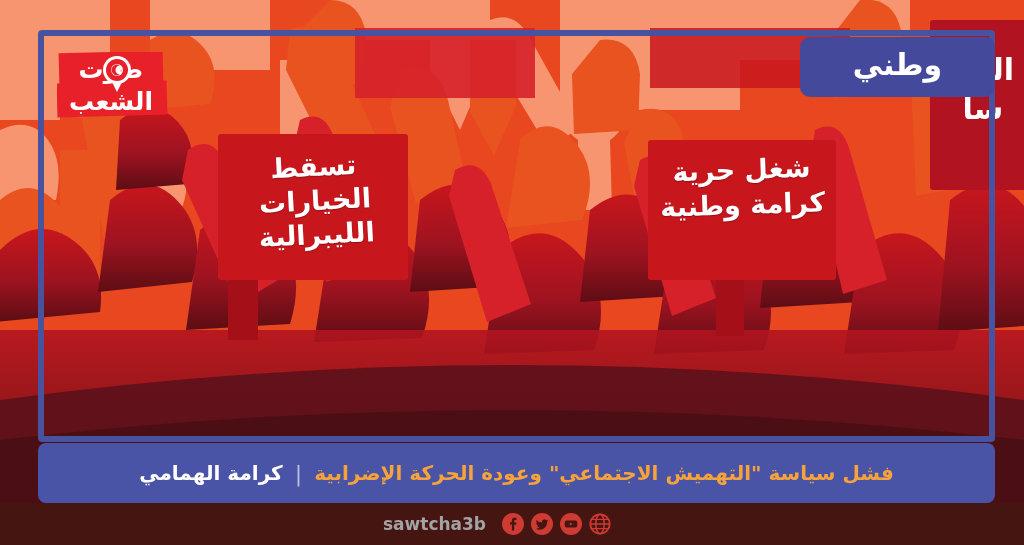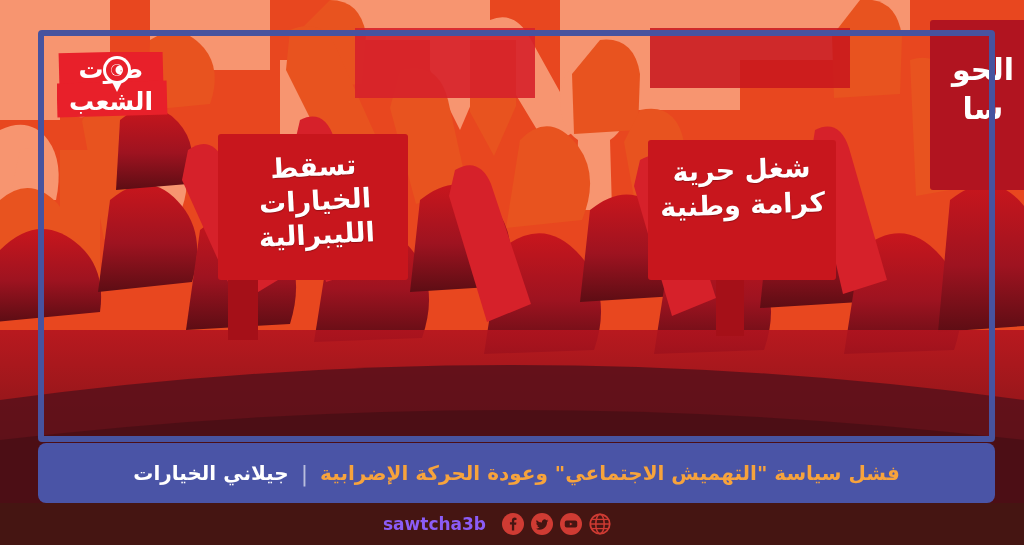--- a/index.html
+++ b/index.html
@@ -90,21 +90,21 @@
     position:absolute;
     left:0;top:503px;
     width:1024px;height:42px;
     background:#451512;
     display:flex;align-items:center;justify-content:center;
     gap:10px;
     direction:ltr;
   }
   #footer .handle,
   #footer .site{
-    color:#8b5cf6;
+    color:#a3a3a3;
     font-size:17px;
     font-weight:bold;
     font-family:"DejaVu Sans","Liberation Sans",sans-serif;
   }
   #footer .site{letter-spacing:.3px;}
   #footer .icons{display:flex;align-items:center;gap:7px;margin:0 6px;}
   #footer .icons svg{display:block;}
   #footer .spacer{width:14px;}
 </style>
 </head>
@@ -241,25 +241,28 @@
         <circle cx="60" cy="18" r="14" fill="#ffffff"></circle>
         <path d="M55 30 l5 10 l5 -10 z" fill="#ffffff"></path>
         <circle cx="60" cy="18" r="11" fill="#e8202a"></circle>
         <circle cx="60" cy="18" r="6" fill="#ffffff"></circle>
         <path d="M63 13.5 a5.4 5.4 0 1 0 0 9 a4.3 4.3 0 1 1 0 -9 z" fill="#e8202a"></path>
         <path d="M63.2 18 l1.6 .55 l-1 1.4 l0 -1.7 l1 1.4 z" fill="#e8202a"></path>
       </g>
     </svg>
   </div>
 
+  <div id="badge">
+    <span class="txt">وطني</span>
+  </div>
 
   <div id="caption">
     <span class="headline">فشل سياسة "التهميش الاجتماعي" وعودة الحركة الإضرابية</span>
     <span class="sep">|</span>
-    <span class="author">جيلاني الخيارات</span>
+    <span class="author">كرامة الهمامي</span>
   </div>
 
   <div id="footer">
     <span class="handle">sawtcha3b</span>
 
     <span class="icons">
       <span>
         <svg width="22" height="22" viewBox="0 0 24 24">
           <circle cx="12" cy="12" r="12" fill="#cf3b33"></circle>
           <path d="M13.3 19v-6.3h2.1l.32-2.45h-2.42V8.7c0-.71.2-1.19 1.21-1.19h1.29V5.32A17 17 0 0 0 13.92 5c-1.86 0-3.13 1.14-3.13 3.23v1.8H8.67v2.46h2.12V19z" fill="#451512"></path>

